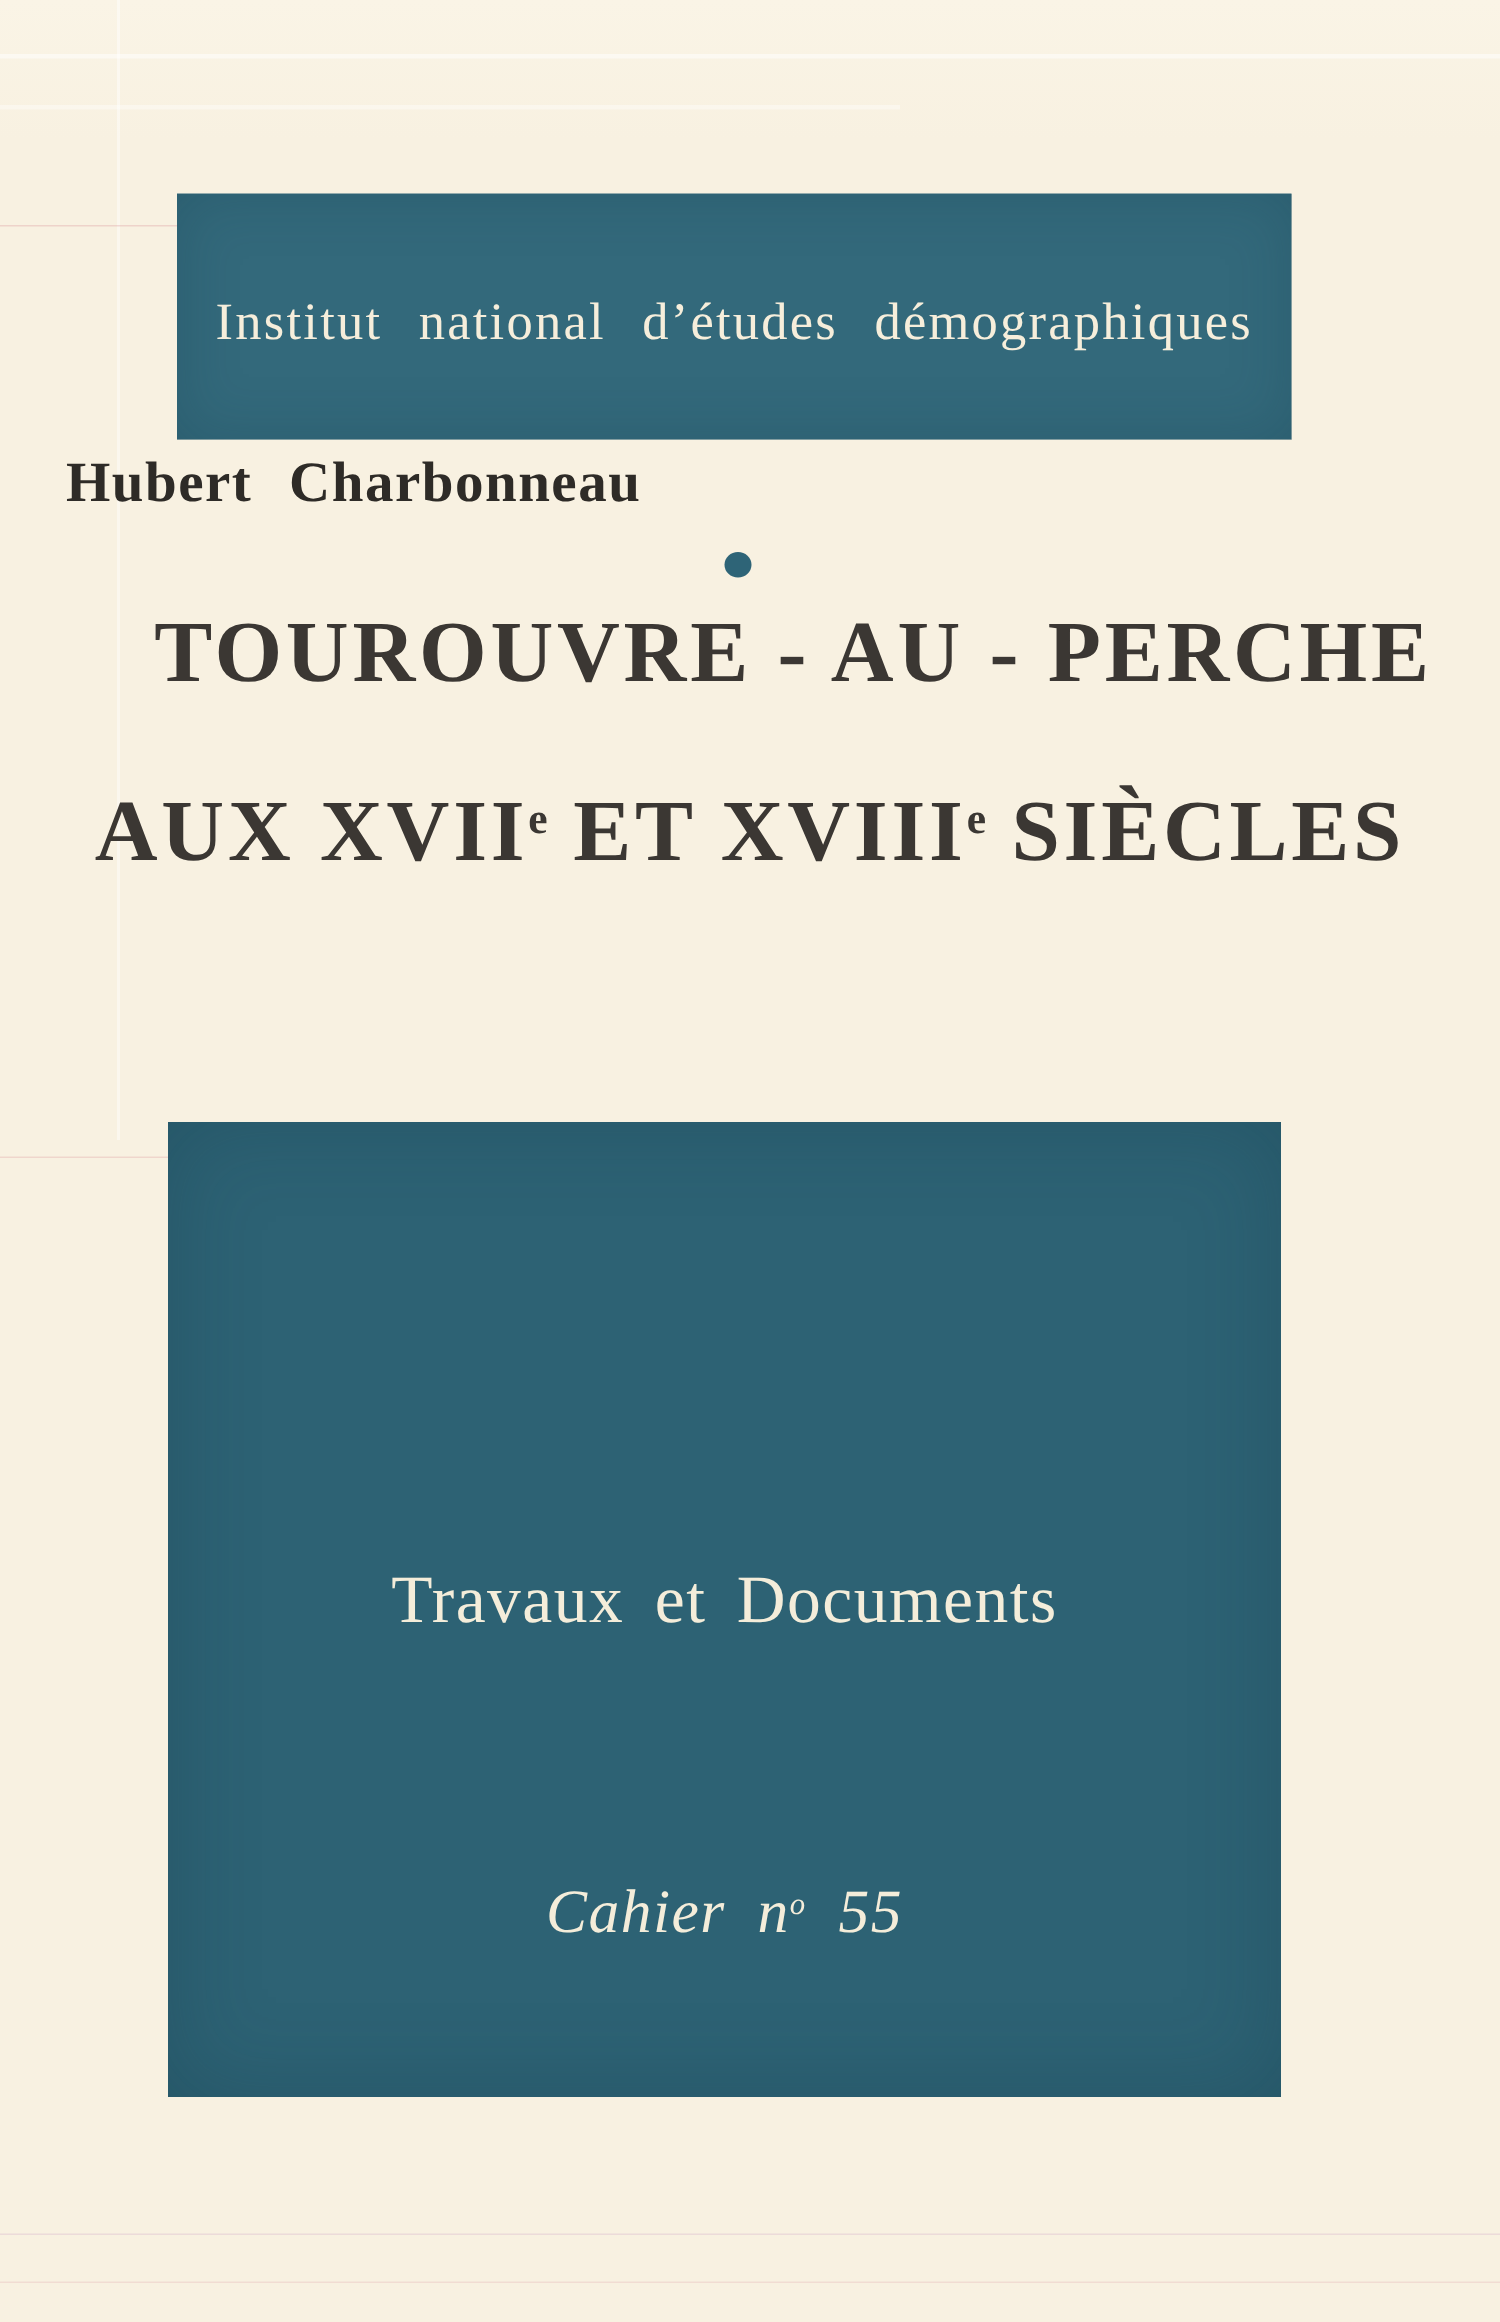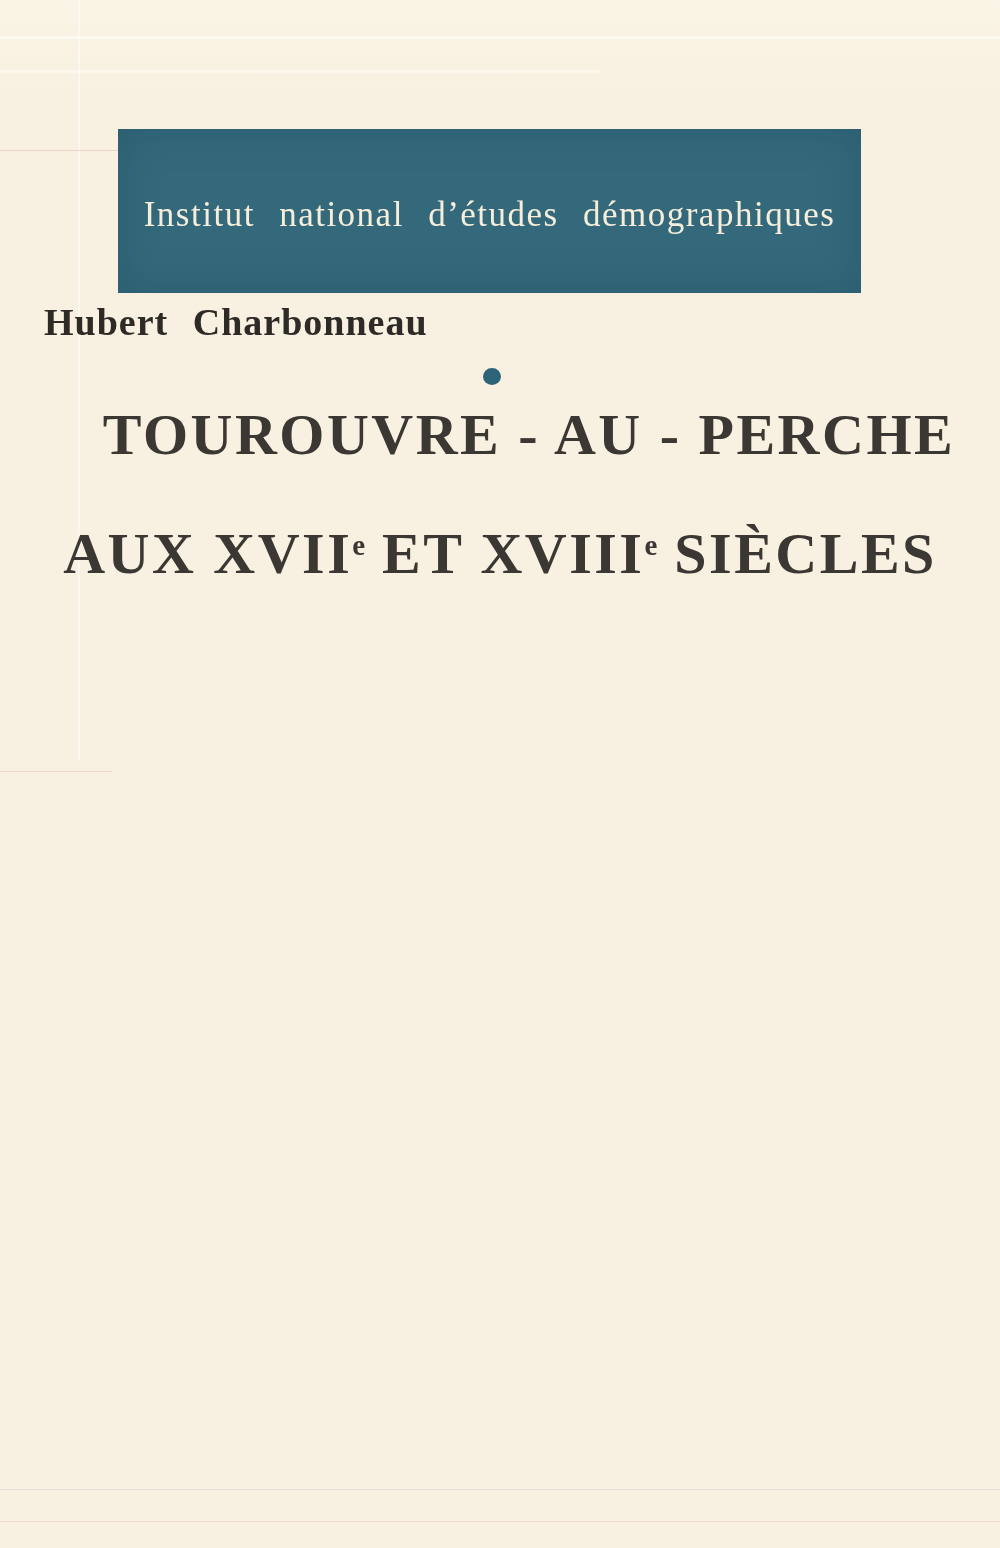--- a/index.html
+++ b/index.html
@@ -195,14 +195,18 @@
   <div class="author">Hubert Charbonneau</div>
 
   <div class="bullet"></div>
 
   <div class="title-line title-line-1">TOUROUVRE - AU - PERCHE</div>
 
   <div class="title-line title-line-2"><span>AUX XVII</span><span class="title-sup">e</span><span> ET XVIII</span><span class="title-sup">e</span><span> SIÈCLES</span></div>
 
 
 
+  <div class="series-block">
+    <div class="series-name">Travaux et Documents</div>
+    <div class="cahier"><span>Cahier n</span><span class="cahier-sup">o</span><span> 55</span></div>
+  </div>
 
 </div>
 
 </body></html>

